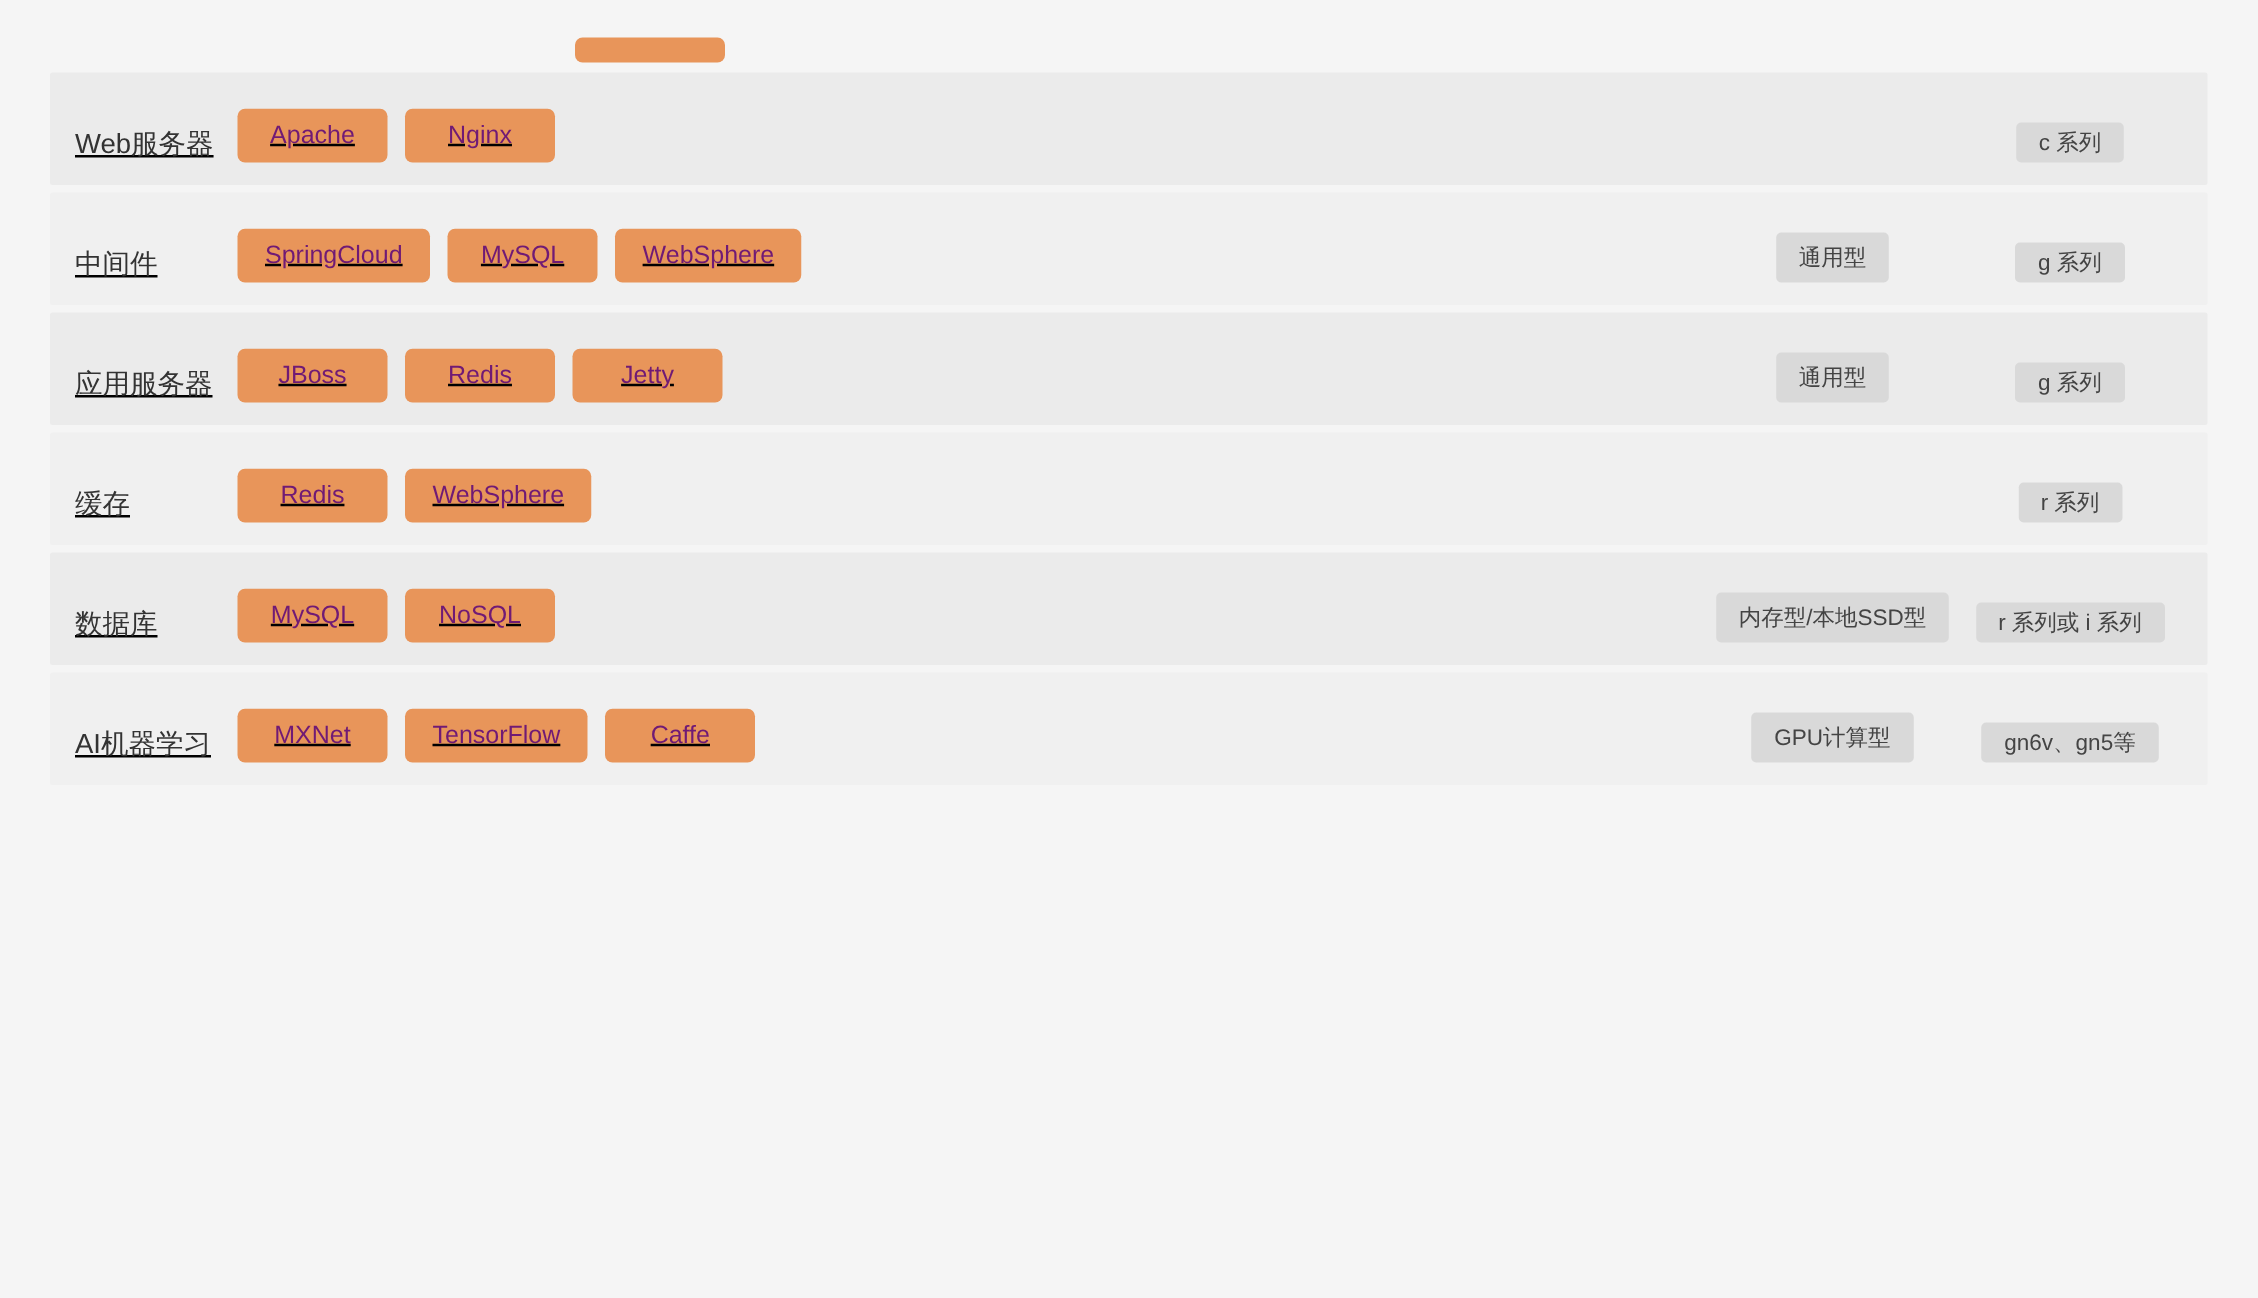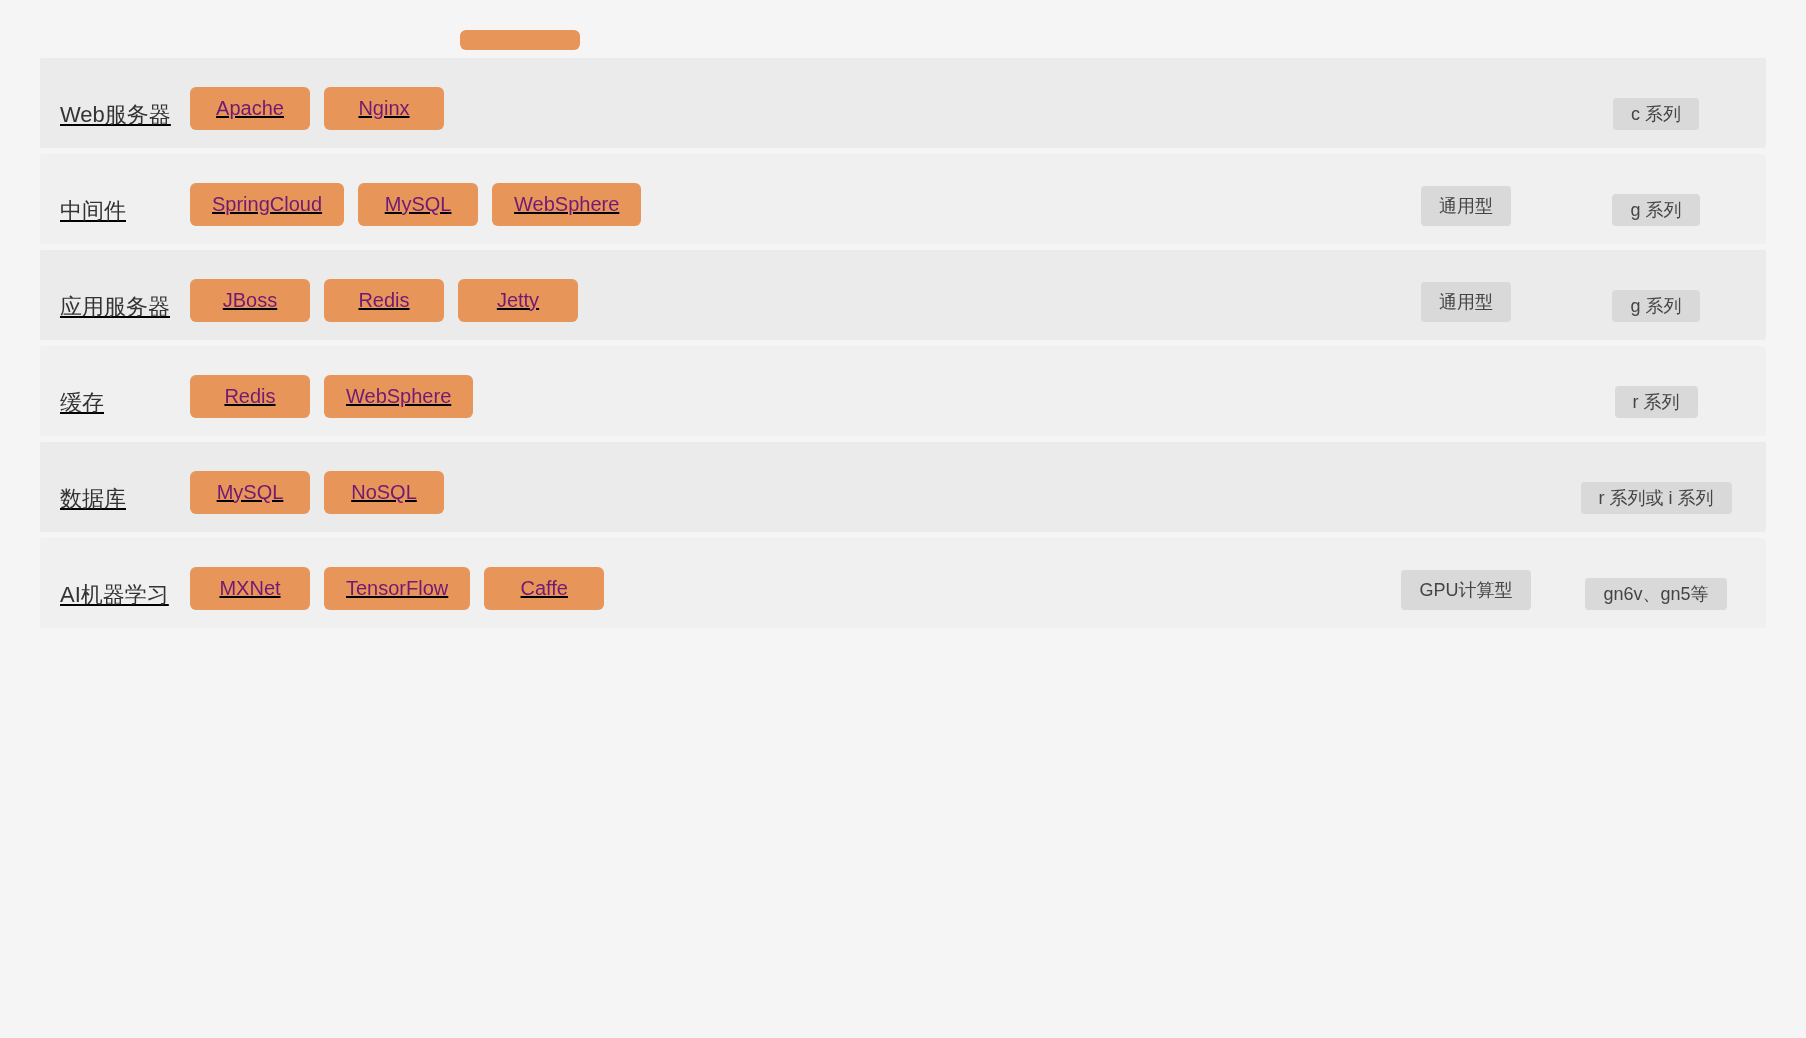--- a/index.html
+++ b/index.html
@@ -130,20 +130,21 @@
         <div class="tag">WebSphere</div>
       </div>
       <div class="row-series"><span class="series-badge">r 系列</span></div>
     </div>
     <div class="row">
       <div class="row-label">数据库</div>
       <div class="row-tags">
         <div class="tag">MySQL</div>
         <div class="tag">NoSQL</div>
       </div>
+      <div class="row-type"><span class="type-badge">内存型/本地SSD型</span></div>
       <div class="row-series"><span class="series-badge">r 系列或 i 系列</span></div>
     </div>
     <div class="row">
       <div class="row-label">AI机器学习</div>
       <div class="row-tags">
         <div class="tag">MXNet</div>
         <div class="tag">TensorFlow</div>
         <div class="tag">Caffe</div>
       </div>
       <div class="row-type"><span class="type-badge">GPU计算型</span></div>

